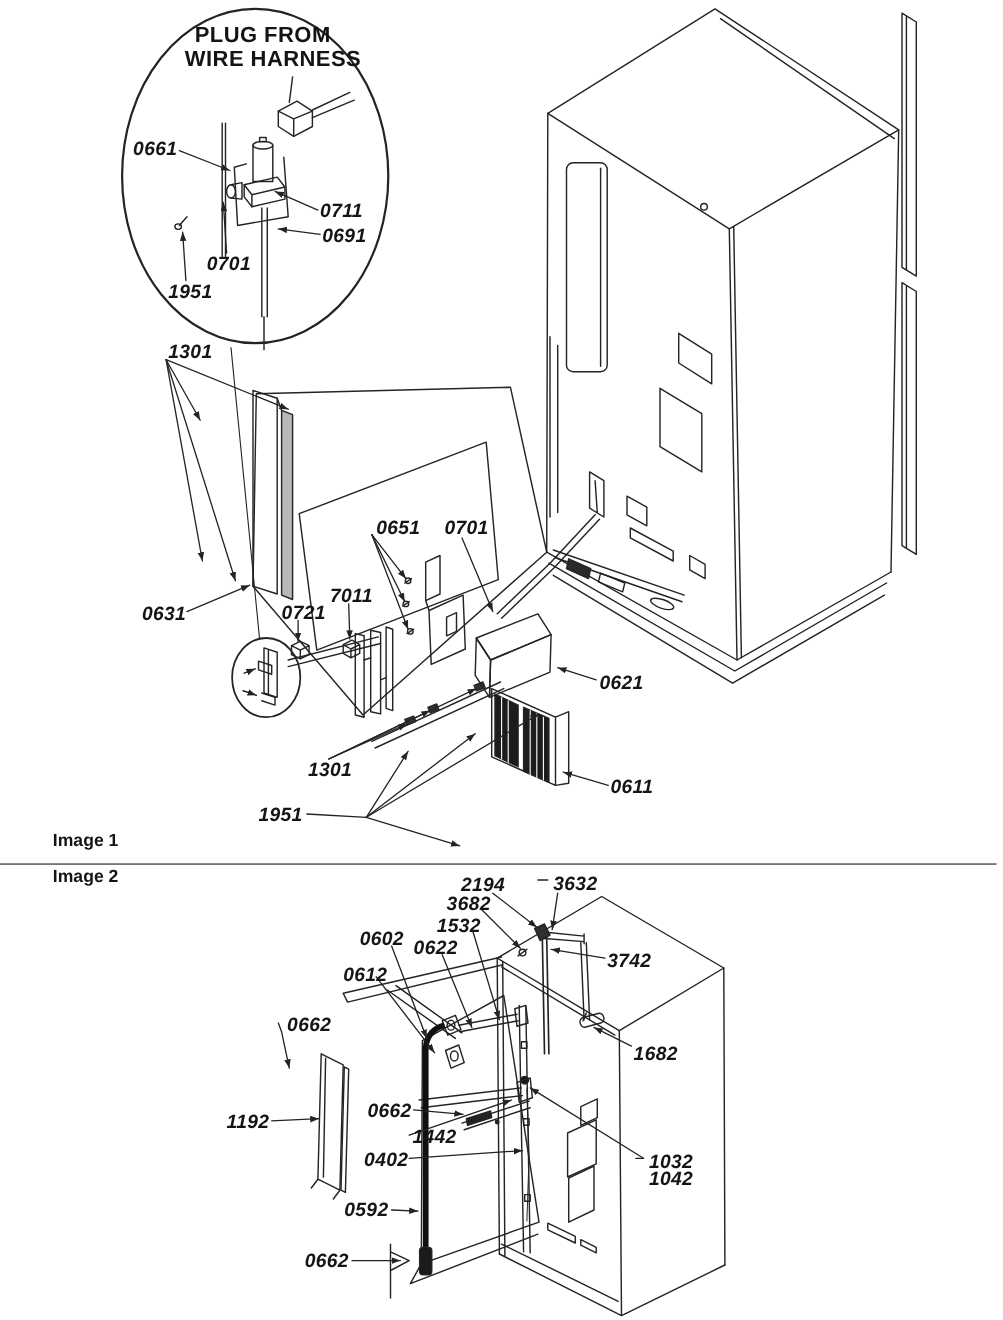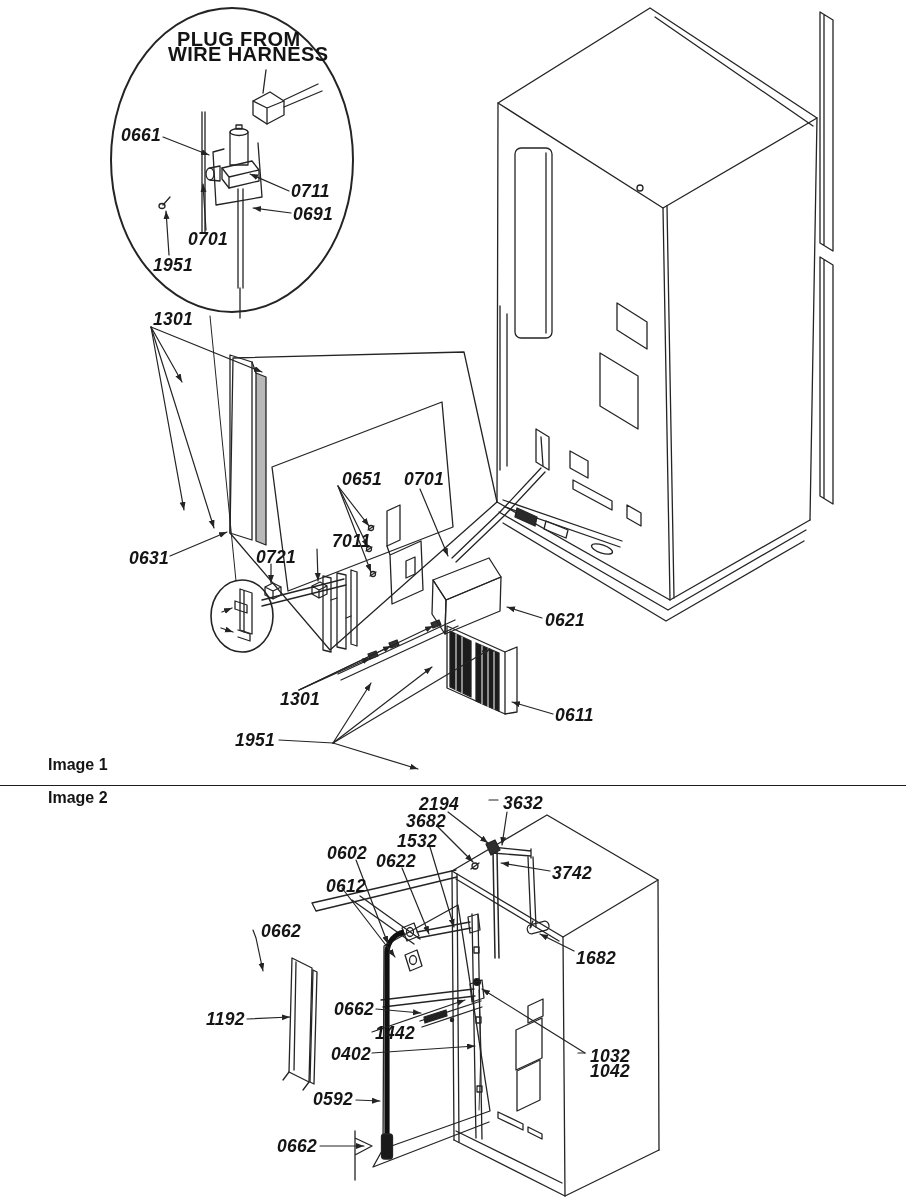--- a/index.html
+++ b/index.html
@@ -272,52 +272,52 @@
       <path d="M372,1032 L465,1000" marker-end="url(#ar)"></path>
       <path d="M372,1053 L475,1046" marker-end="url(#ar)"></path>
       <path d="M356,1100 L380,1101" marker-end="url(#ar)"></path>
       <path d="M320,1146 L364,1146" marker-end="url(#ar)"></path>
       <path d="M578,1053 L585,1053"></path>
       <path d="M585,1053 L482,989" marker-end="url(#ar)"></path>
     </g>
   </g>
 </svg>
 
-<div class="inset-title" style="left:177px;top:29px">PLUG FROM</div>
+<div class="inset-title" style="left:177px;top:22px">PLUG FROM</div>
 <div class="inset-title" style="left:168px;top:44px">WIRE HARNESS</div>
 
 <div class="fig-caption" style="left:48px;top:757px">Image 1</div>
 <div class="divider"></div>
 <div class="fig-caption" style="left:48px;top:790px">Image 2</div>
 
 <div class="lbl-layer">
       <div class="callout" style="left: 121px; top: 127px;">0661</div>
       <div class="callout" style="left: 291px; top: 183px;">0711</div>
       <div class="callout" style="left: 293px; top: 206px;">0691</div>
       <div class="callout" style="left: 188px; top: 231px;">0701</div>
       <div class="callout" style="left: 153px; top: 257px;">1951</div>
       <div class="callout" style="left: 153px; top: 311px;">1301</div>
       <div class="callout" style="left: 342px; top: 471px;">0651</div>
       <div class="callout" style="left: 404px; top: 471px;">0701</div>
       <div class="callout" style="left: 129px; top: 550px;">0631</div>
       <div class="callout" style="left: 256px; top: 549px;">0721</div>
-      <div class="callout" style="left: 300px; top: 533px; margin-left: 32px;">7011</div>
+      <div class="callout" style="left: 300px; top: 533px;">7011</div>
       <div class="callout" style="left: 545px; top: 612px;">0621</div>
       <div class="callout" style="left: 280px; top: 691px;">1301</div>
       <div class="callout" style="left: 555px; top: 707px;">0611</div>
       <div class="callout" style="left: 235px; top: 732px;">1951</div>
     </div>
 <div class="lbl-layer">
       <div class="callout" style="left: 419px; top: 796px;">2194</div>
       <div class="callout" style="left: 503px; top: 795px;">3632</div>
       <div class="callout" style="left: 406px; top: 813px;">3682</div>
       <div class="callout" style="left: 397px; top: 833px;">1532</div>
       <div class="callout" style="left: 327px; top: 845px;">0602</div>
       <div class="callout" style="left: 376px; top: 853px; text-align: center;">0622</div>
-      <div class="callout" style="left: 312px; top: 878px; margin-left: 14px;">0612</div>
+      <div class="callout" style="left: 312px; top: 878px;">0612</div>
       <div class="callout" style="left: 552px; top: 865px;">3742</div>
       <div class="callout" style="left: 576px; top: 950px;">1682</div>
       <div class="callout" style="left: 261px; top: 923px;">0662</div>
       <div class="callout" style="left: 206px; top: 1011px;">1192</div>
       <div class="callout" style="left: 334px; top: 1001px;">0662</div>
       <div class="callout" style="left: 331px; top: 1025px; margin-left: 44px;">1442</div>
       <div class="callout" style="left: 331px; top: 1046px;">0402</div>
       <div class="callout" style="left: 313px; top: 1091px;">0592</div>
       <div class="callout" style="left: 277px; top: 1138px;">0662</div>
       <div class="callout" style="left: 590px; top: 1048px;">1032</div>

